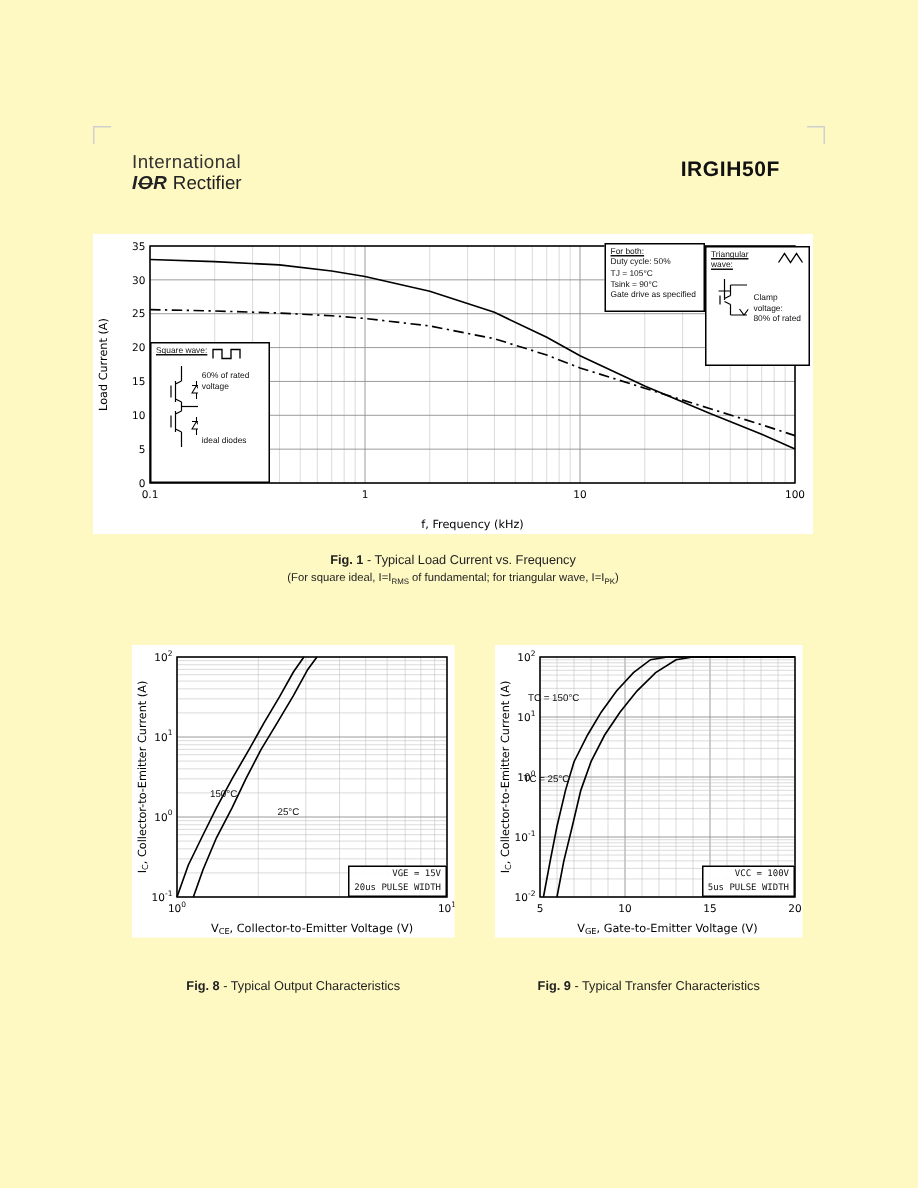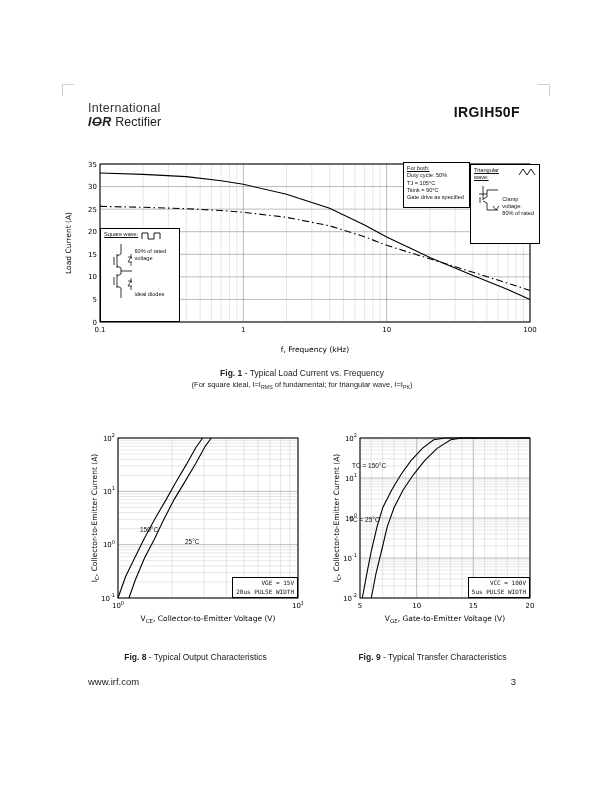--- a/index.html
+++ b/index.html
@@ -1,18 +1,18 @@
 <!DOCTYPE html>
 <html><head>
 <meta charset="utf-8">
 <style>
   *{margin:0;padding:0;box-sizing:border-box;}
   html,body{width:612px;height:792px;}
   body{background:#e8e8e8;font-family:"Liberation Sans",sans-serif;color:#111;}
-  .page{position:relative;width:612px;height:792px;background:#ffffff;overflow:hidden;}
+  .page{position:relative;width:612px;height:792px;background:#fef9c3;overflow:hidden;}
   .mark-tl{position:absolute;left:62px;top:84px;width:12px;height:12px;border-left:1px solid #cfcfcf;border-top:1px solid #cfcfcf;}
   .mark-tr{position:absolute;left:538px;top:84px;width:12px;height:12px;border-right:1px solid #cfcfcf;border-top:1px solid #cfcfcf;}
   
   .brand{position:absolute;left:88px;top:101px;line-height:1.15;}
   .brand-top{font-size:12.5px;color:#333;letter-spacing:.3px;}
   .brand-bottom{font-size:12.5px;color:#222;}
   .ior{font-weight:bold;font-style:italic;letter-spacing:.5px;}
   .ior .o{text-decoration:line-through;}
   .part{position:absolute;right:92px;top:104px;font-size:14px;font-weight:bold;letter-spacing:.4px;padding-left:20px;}
   
@@ -313,18 +313,14 @@
     </div>
   </div>
 
   <div class="caption caption2">
     <b>Fig. 8</b><span> - Typical Output Characteristics</span>
   </div>
   <div class="caption caption3">
     <b>Fig. 9</b><span> - Typical Transfer Characteristics</span>
   </div>
 
-  <div class="footer">
-    <span>www.irf.com</span>
-    <span>3</span>
-  </div>
 
 </div>
 
 </body></html>

